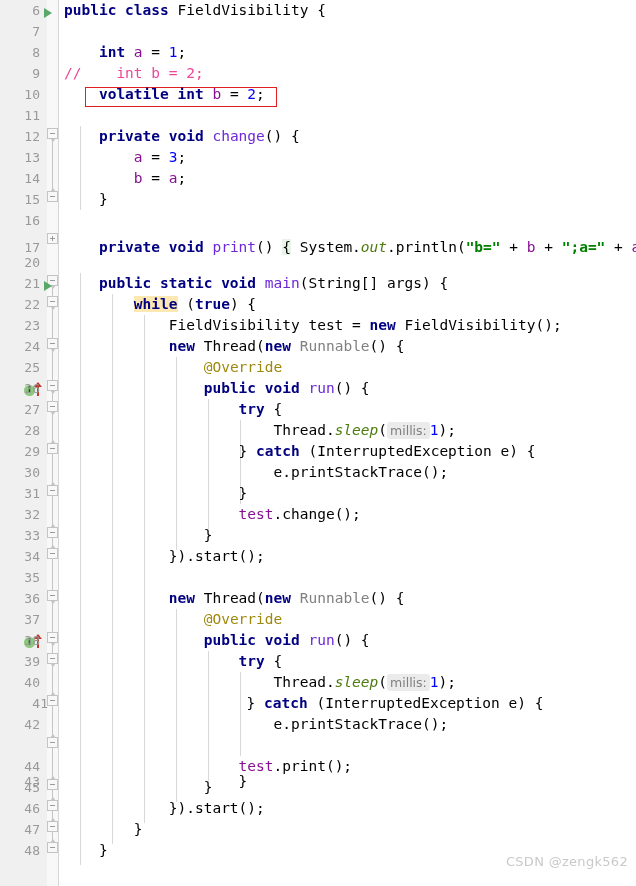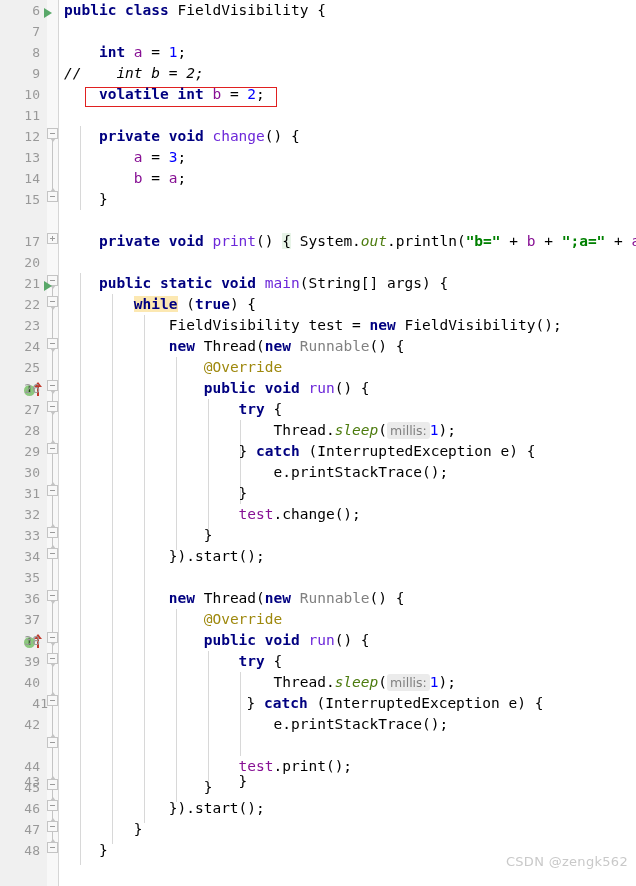--- a/index.html
+++ b/index.html
@@ -62,21 +62,21 @@
     line-height: 21px;
     font-size: 14.5px;
     font-family: "DejaVu Sans Mono", monospace;
     white-space: pre;
     color: #000000;
   }
   
   .kw   { color: #000080; font-weight: bold; }
   .num  { color: #0000ff; }
   .str  { color: #008000; font-weight: bold; }
-  .cmt  { color: #000000; font-style: italic; }
+  .cmt  { color: #ec4899; }
   .fld  { color: #871094; }
   .fldi { color: #4d7c0f; font-style: italic; }
   .anno { color: #9e880d; }
   .mdecl{ color: #6d28d9; }
   .cls  { color: #000000; }
   .iface{ color: #808080; }
   
   .hl-kw {
     background: #fce8b2;
   }
@@ -304,22 +304,26 @@
   <div class="row" style="top:168px;">
     <span class="lineno">14</span>
     <span class="code">        <span class="fld">b</span> = <span class="fld">a</span>;</span>
   </div>
 
   <div class="row" style="top:189px;">
     <span class="lineno">15</span>
     <span class="code">    }</span>
   </div>
 
-
-  <div class="row" style="top:231px;">
+  <div class="row" style="top:210px;">
+    <span class="lineno">16</span>
+    <span class="code"></span>
+  </div>
+
+  <div class="row" style="top:237px;">
     <span class="lineno">17</span>
     <span class="code">    <span class="kw">private void</span> <span class="mdecl">print</span>() <span class="fold-ph">{</span> System.<span class="fldi">out</span>.println(<span class="str">"b="</span> + <span class="fld">b</span> + <span class="str">";a="</span> + <span class="fld">a</span>); </span>
   </div>
 
   <div class="row" style="top:252px;">
     <span class="lineno">20</span>
     <span class="code"></span>
   </div>
 
   <div class="row" style="top:273px;">

